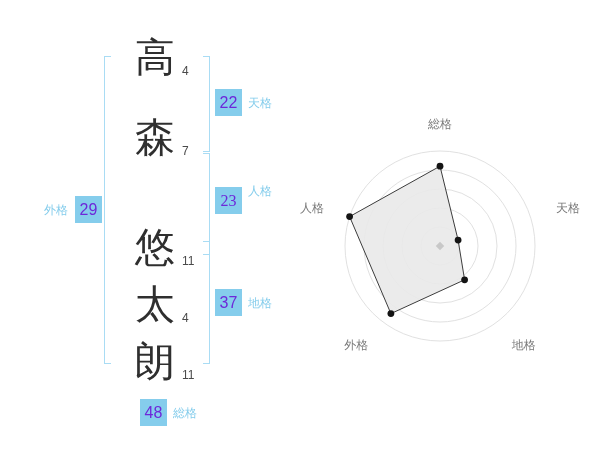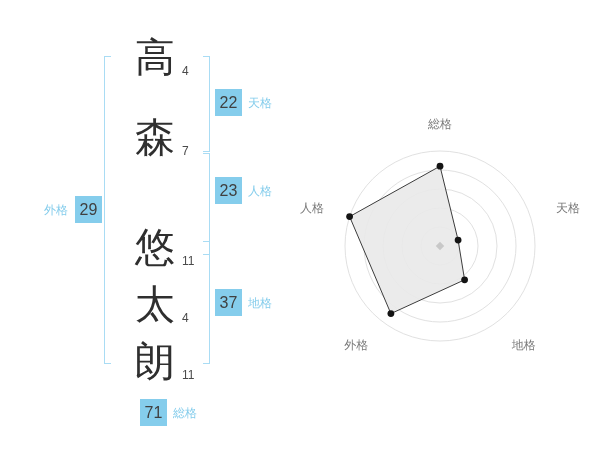--- a/index.html
+++ b/index.html
@@ -6,21 +6,21 @@
   .stage{
     position:relative;width:600px;height:470px;background:#ffffff;overflow:hidden;
     font-family:"Liberation Sans","DejaVu Sans",sans-serif;
     --accent:#85cdec;--bracket:#a9dcf4;
   }
   .char-row{position:absolute;left:130px;width:50px;height:46px;text-align:center;}
   .kanji{font-size:40px;line-height:46px;color:#2f2f2f;font-weight:500;display:inline-block;}
   .strokes{position:absolute;left:52px;bottom:2px;font-size:12px;color:#4a4a4a;}
   .badge{
     position:absolute;width:27px;height:27px;background:var(--accent);
-    color:#404040;font-size:16px;line-height:27px;text-align:center;
+    color:#6d28d9;font-size:16px;line-height:27px;text-align:center;
   }
   .kaku-label{position:absolute;font-size:12px;color:var(--accent);line-height:14px;}
   .bracket-r{position:absolute;width:6px;border:1px solid var(--bracket);border-left:none;}
   .bracket-l{position:absolute;width:6px;border:1px solid var(--bracket);border-right:none;}
   .radar-wrap{position:absolute;left:295px;top:103px;width:300px;height:290px;}
   svg text{font-family:"Liberation Sans","DejaVu Sans",sans-serif;}
 </style>
 </head>
 <body>
 
@@ -48,30 +48,30 @@
   </div>
 
   <div class="bracket-r" style="left:203px;top:56px;height:94px;"></div>
   <div class="bracket-r" style="left:203px;top:153px;height:100px;"></div>
   <div class="bracket-r" style="left:203px;top:241px;height:121px;"></div>
   <div class="bracket-l" style="left:104px;top:56px;height:306px;"></div>
 
   <div class="badge" style="left:215px;top:89px;">22</div>
   <div class="kaku-label" style="left:248px;top:96px;">天格</div>
 
-  <div class="badge" style="left:215px;top:177px;">23</div>
+  <div class="badge" style="left:215px;top:187px;font-family:Liberation Serif, serif;">23</div>
   <div class="kaku-label" style="left:248px;top:184px;">人格</div>
 
   <div class="badge" style="left:215px;top:289px;">37</div>
   <div class="kaku-label" style="left:248px;top:296px;">地格</div>
 
   <div class="kaku-label" style="left:44px;top:203px;">外格</div>
   <div class="badge" style="left:75px;top:196px;">29</div>
 
-  <div class="badge" style="left:140px;top:399px;">71</div>
+  <div class="badge" style="left:140px;top:399px;">48</div>
   <div class="kaku-label" style="left:173px;top:406px;">総格</div>
 
   <div class="radar-wrap">
     <svg id="radar-svg" width="300" height="290" viewBox="0 0 300 290">
         <circle cx="145" cy="143" r="95" fill="none" stroke="#e1e1e1" stroke-width="1"></circle>
         <circle cx="145" cy="143" r="76" fill="none" stroke="#e1e1e1" stroke-width="1"></circle>
         <circle cx="145" cy="143" r="57" fill="none" stroke="#e1e1e1" stroke-width="1"></circle>
         <circle cx="145" cy="143" r="38" fill="none" stroke="#e1e1e1" stroke-width="1"></circle>
         <circle cx="145" cy="143" r="19" fill="none" stroke="#e1e1e1" stroke-width="1"></circle>
         <polygon points="145.0,63.2 163.1,137.1 169.6,176.8 95.9,210.6 54.6,113.6" fill="#e9e9e9" fill-opacity="0.9" stroke="#3c3c3c" stroke-width="1"></polygon>

